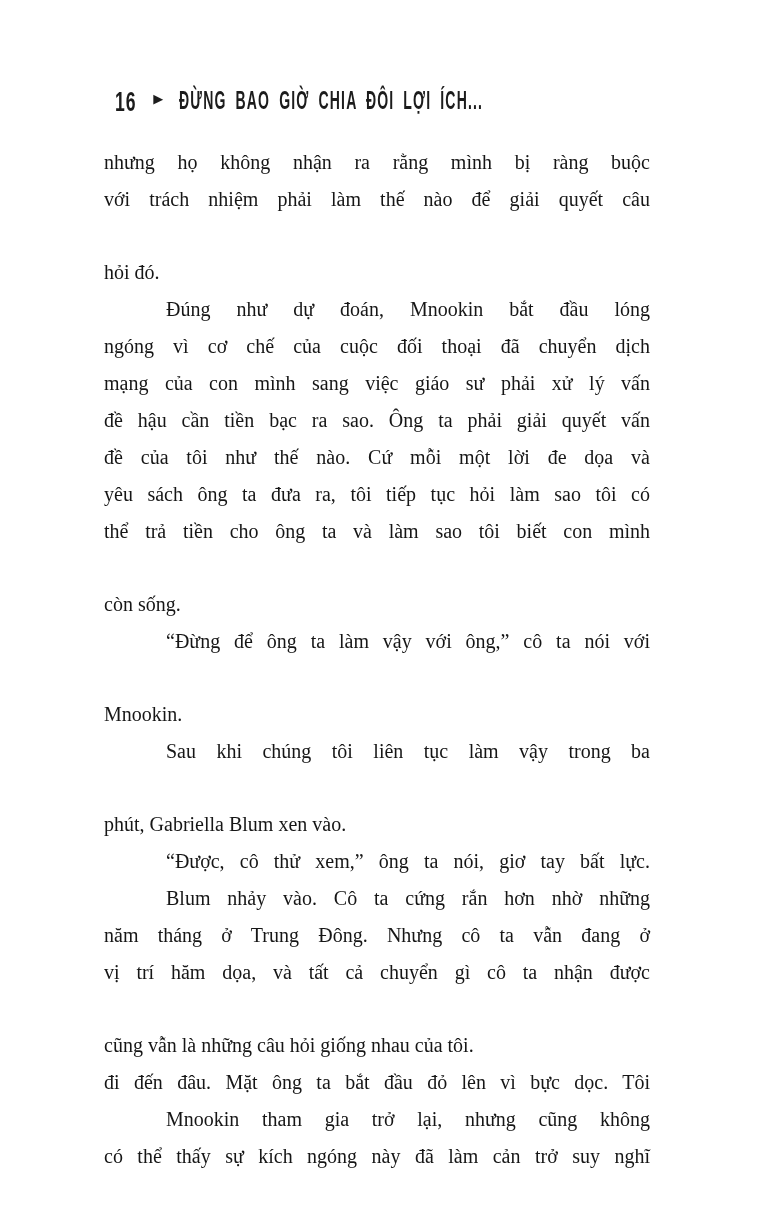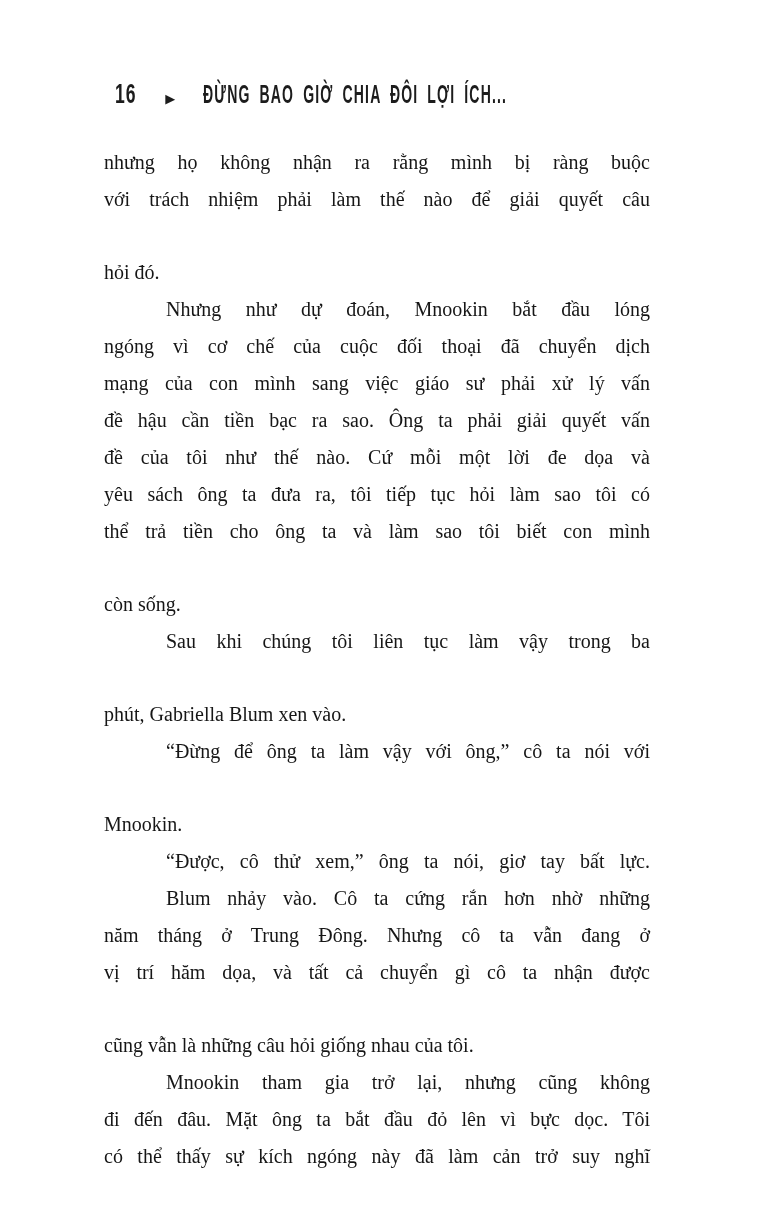--- a/index.html
+++ b/index.html
@@ -16,25 +16,25 @@
     position: relative;
     width: 762px;
     height: 1211px;
     background: #ffffff;
     color: #1a1a1a;
   }
   
   .header {
     position: absolute;
     left: 115px;
-    top: 76px;
+    top: 91px;
     height: 30px;
     display: flex;
-    align-items: flex-end;
-    gap: 12px;
+    align-items: flex-start;
+    gap: 0;
     white-space: nowrap;
   }
   .pagenum {
     font-family: "Liberation Sans", "DejaVu Sans", sans-serif;
     font-weight: 700;
     font-size: 20px;
     letter-spacing: 1px;
     transform: scale(0.88, 1.35);
     transform-origin: left center;
     display: inline-block;
@@ -93,46 +93,46 @@
     <span class="tri">▶</span>
     <span class="title">ĐỪNG BAO GIỜ CHIA ĐÔI LỢI ÍCH...</span>
   </div>
   <div class="body-text">
       <div class="para">
         <div class="line"><span>nhưng họ không nhận ra rằng mình bị ràng buộc</span></div>
         <div class="line"><span>với trách nhiệm phải làm thế nào để giải quyết câu</span></div>
         <div class="line last"><span>hỏi đó.</span></div>
       </div>
       <div class="para">
-        <div class="line indent"><span>Nhưng như dự đoán, Mnookin bắt đầu lóng</span></div>
+        <div class="line indent"><span>Đúng như dự đoán, Mnookin bắt đầu lóng</span></div>
         <div class="line"><span>ngóng vì cơ chế của cuộc đối thoại đã chuyển dịch</span></div>
         <div class="line"><span>mạng của con mình sang việc giáo sư phải xử lý vấn</span></div>
         <div class="line"><span>đề hậu cần tiền bạc ra sao. Ông ta phải giải quyết vấn</span></div>
         <div class="line"><span>đề </span><span class="it">của tôi</span><span> như thế nào. Cứ mỗi một lời đe dọa và</span></div>
         <div class="line"><span>yêu sách ông ta đưa ra, tôi tiếp tục hỏi làm sao tôi có</span></div>
         <div class="line"><span>thể trả tiền cho ông ta và làm sao tôi biết con mình</span></div>
         <div class="line last"><span>còn sống.</span></div>
       </div>
       <div class="para">
+        <div class="line indent"><span>“Đừng để ông ta làm vậy với ông,” cô ta nói với</span></div>
+        <div class="line last"><span>Mnookin.</span></div>
+      </div>
+      <div class="para">
         <div class="line indent"><span>Sau khi chúng tôi liên tục làm vậy trong ba</span></div>
         <div class="line last"><span>phút, Gabriella Blum xen vào.</span></div>
-      </div>
-      <div class="para">
-        <div class="line indent"><span>“Đừng để ông ta làm vậy với ông,” cô ta nói với</span></div>
-        <div class="line last"><span>Mnookin.</span></div>
       </div>
       <div class="para">
         <div class="line indent"><span>“Được, </span><span class="it">cô</span><span> thử xem,” ông ta nói, giơ tay bất lực.</span></div>
       </div>
       <div class="para">
         <div class="line indent"><span>Blum nhảy vào. Cô ta cứng rắn hơn nhờ những</span></div>
         <div class="line"><span>năm tháng ở Trung Đông. Nhưng cô ta vẫn đang ở</span></div>
         <div class="line"><span>vị trí hăm dọa, và tất cả chuyển gì cô ta nhận được</span></div>
         <div class="line last"><span>cũng vẫn là những câu hỏi giống nhau của tôi.</span></div>
       </div>
       <div class="para">
+        <div class="line"><span>đi đến đâu. Mặt ông ta bắt đầu đỏ lên vì bực dọc. Tôi</span></div>
         <div class="line indent"><span>Mnookin tham gia trở lại, nhưng cũng không</span></div>
-        <div class="line"><span>đi đến đâu. Mặt ông ta bắt đầu đỏ lên vì bực dọc. Tôi</span></div>
         <div class="line"><span>có thể thấy sự kích ngóng này đã làm cản trở suy nghĩ</span></div>
         <div class="line last"><span>của ông ta.</span></div>
       </div>
     </div>
 </div>
 
 </body></html>

